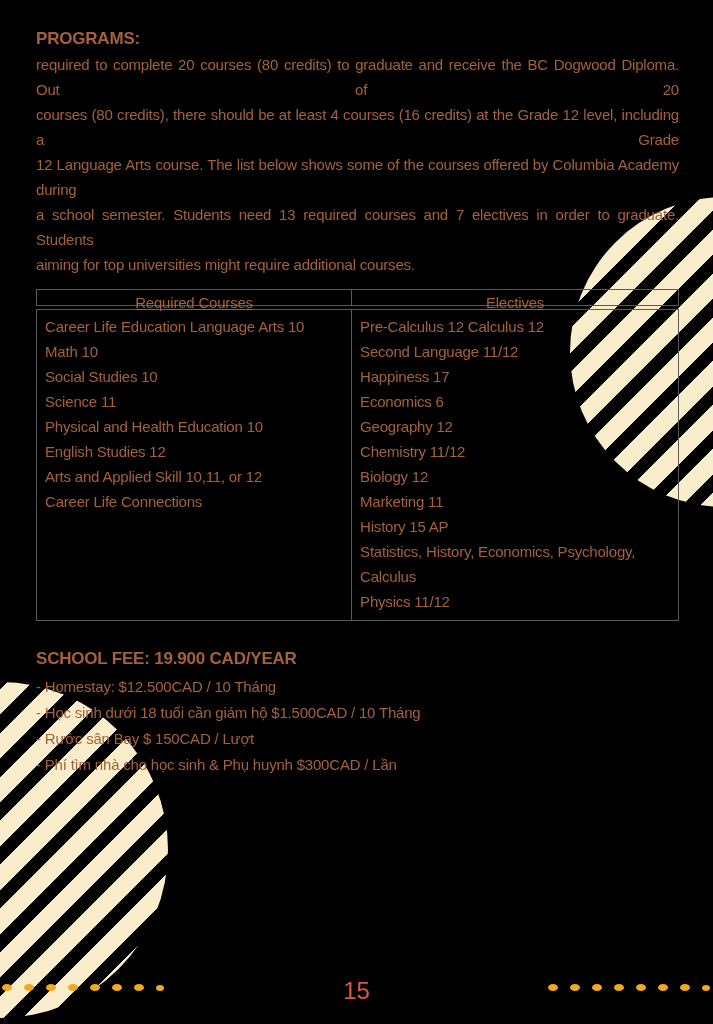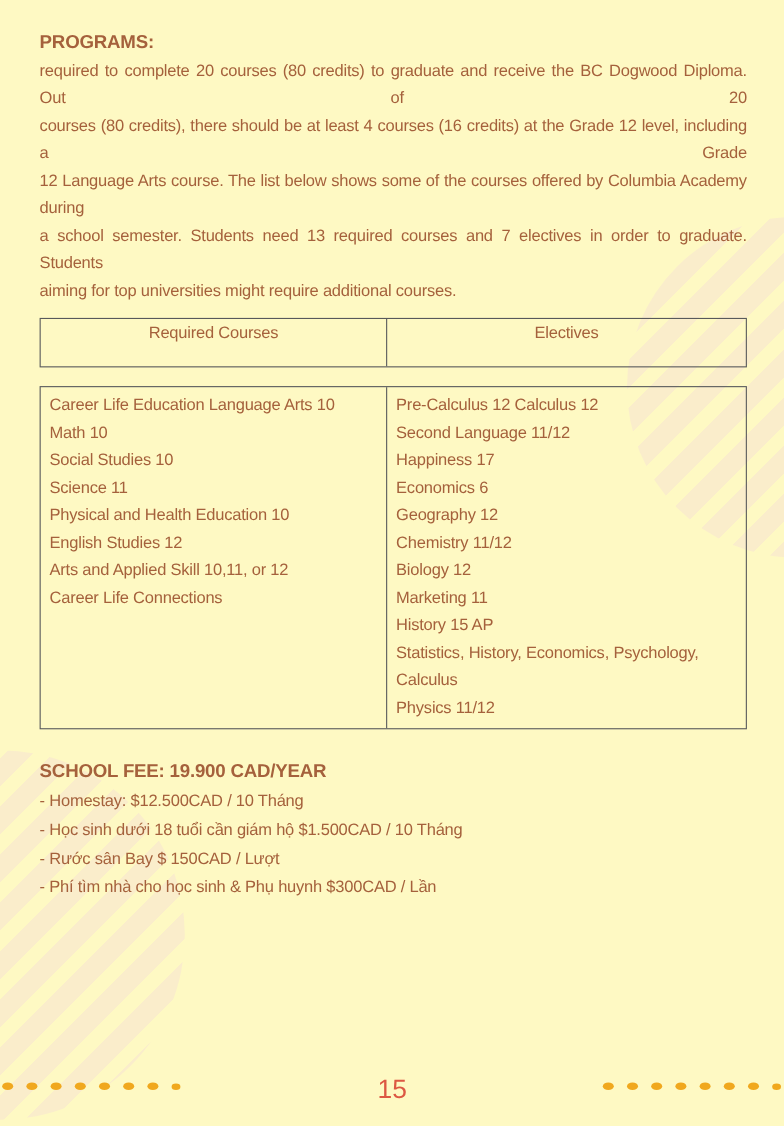--- a/index.html
+++ b/index.html
@@ -7,21 +7,21 @@
     --stripe-cream:#FAEDCB;
     --dot-gold:#F0A81E;
     --page-number-red:#DC5843;
     --table-border:#58595B;
   }
   *{margin:0;padding:0;box-sizing:border-box;}
   html,body{background:#ffffff;}
   .page{
     position:relative;
     width:713px;height:1024px;
-    background:#fef9c3;
+    background:#000000;
     overflow:hidden;
     font-family:"Liberation Sans", sans-serif;
     color:var(--text-brown);
   }
   
   .stripe-circle{
     position:absolute;
     border-radius:50%;
     background:repeating-linear-gradient(135deg,
       var(--stripe-cream) 0px, var(--stripe-cream) 18px,
@@ -37,28 +37,28 @@
   }
   .h-title{
     font-size:17px;font-weight:bold;line-height:22px;margin-bottom:2px;
   }
   .paragraph{font-size:15px;line-height:25px;}
   .paragraph .par-line{text-align:justify;text-align-last:justify;}
   .paragraph .par-line:last-child{text-align-last:left;}
 
   .course-table{margin-top:12px;font-size:15px;}
   .tbl-header{
-    display:flex;border:1px solid var(--table-border);height:45px;
+    display:flex;border:1px solid var(--table-border);height:17px;text-decoration:underline;
   }
   .tbl-header .hcell{
     width:49%;text-align:center;line-height:25px;
   }
   .tbl-header .hcell + .hcell{width:51%;border-left:1px solid var(--table-border);}
   .tbl-body{
-    display:flex;border:1px solid var(--table-border);margin-top:17px;
+    display:flex;border:1px solid var(--table-border);margin-top:3px;
   }
   .tbl-body .bcell{
     width:49%;padding:4px 8px 6px 8px;line-height:25px;
   }
   .tbl-body .bcell + .bcell{width:51%;border-left:1px solid var(--table-border);}
 
   .fees{margin-top:27px;}
   .fees .fee-heading{font-size:17px;font-weight:bold;line-height:22px;margin-bottom:4px;margin-top:12px;}
   .fees .fee-line{font-size:15px;line-height:26px;}
 

